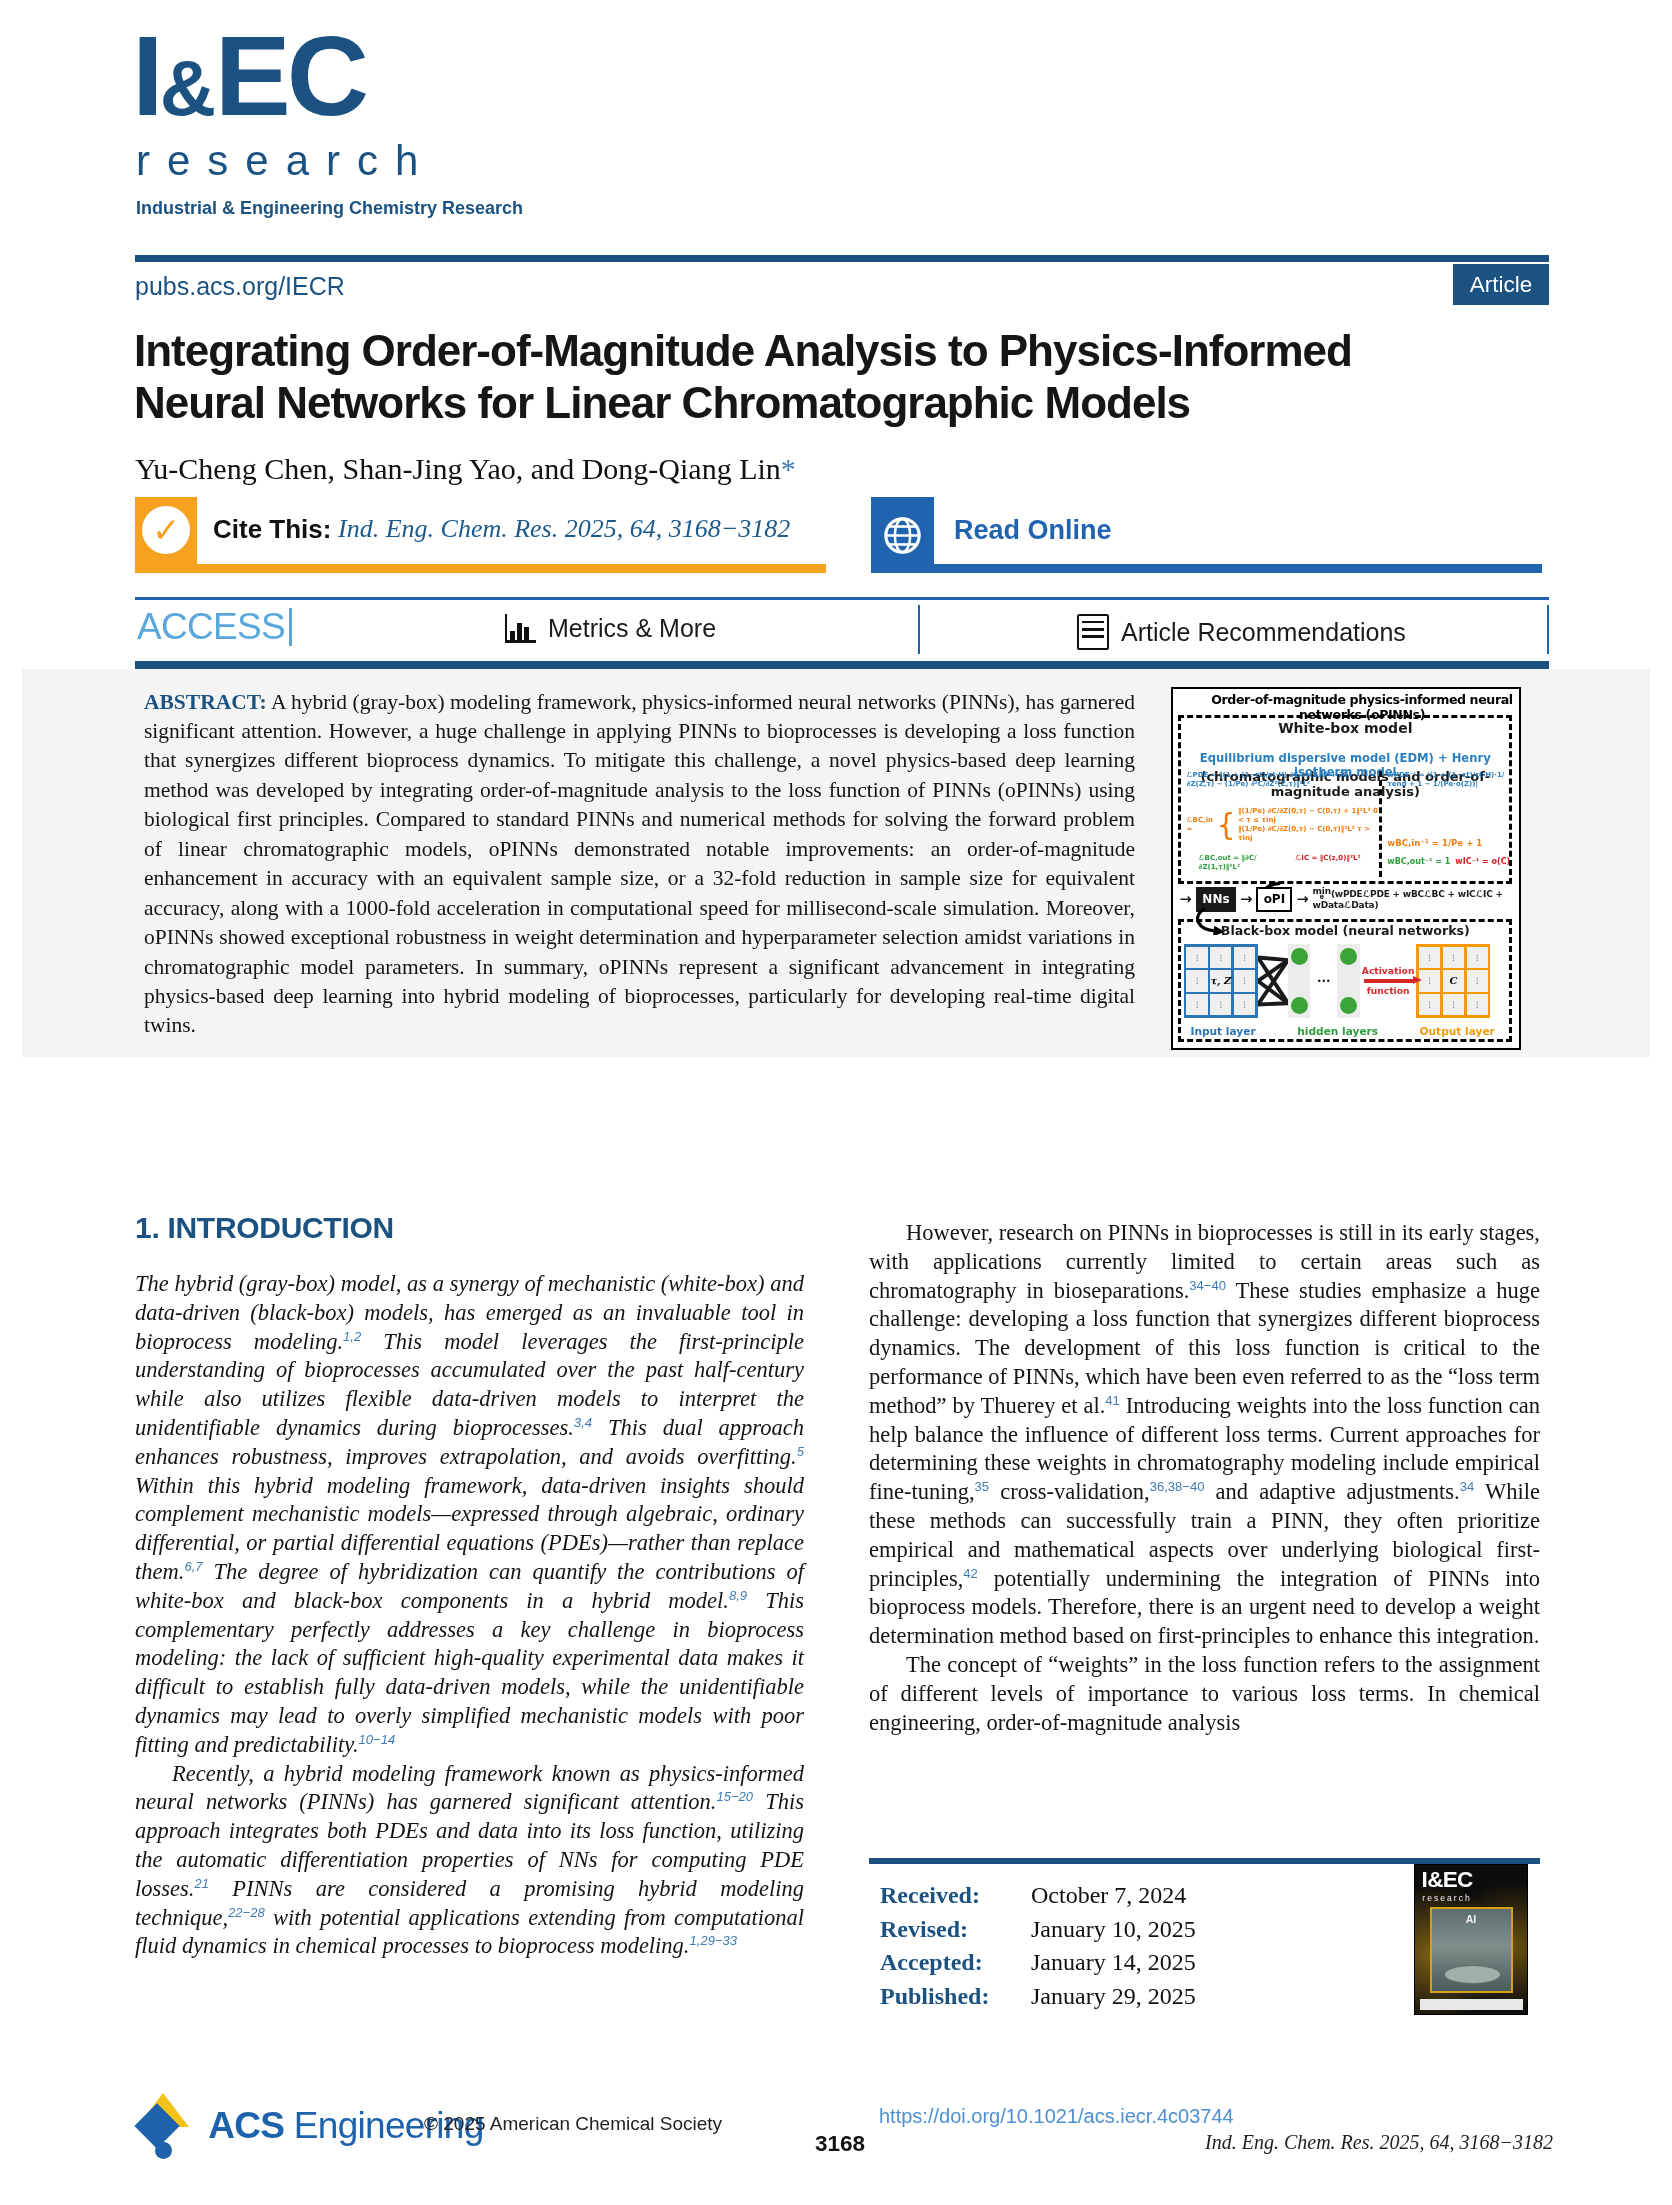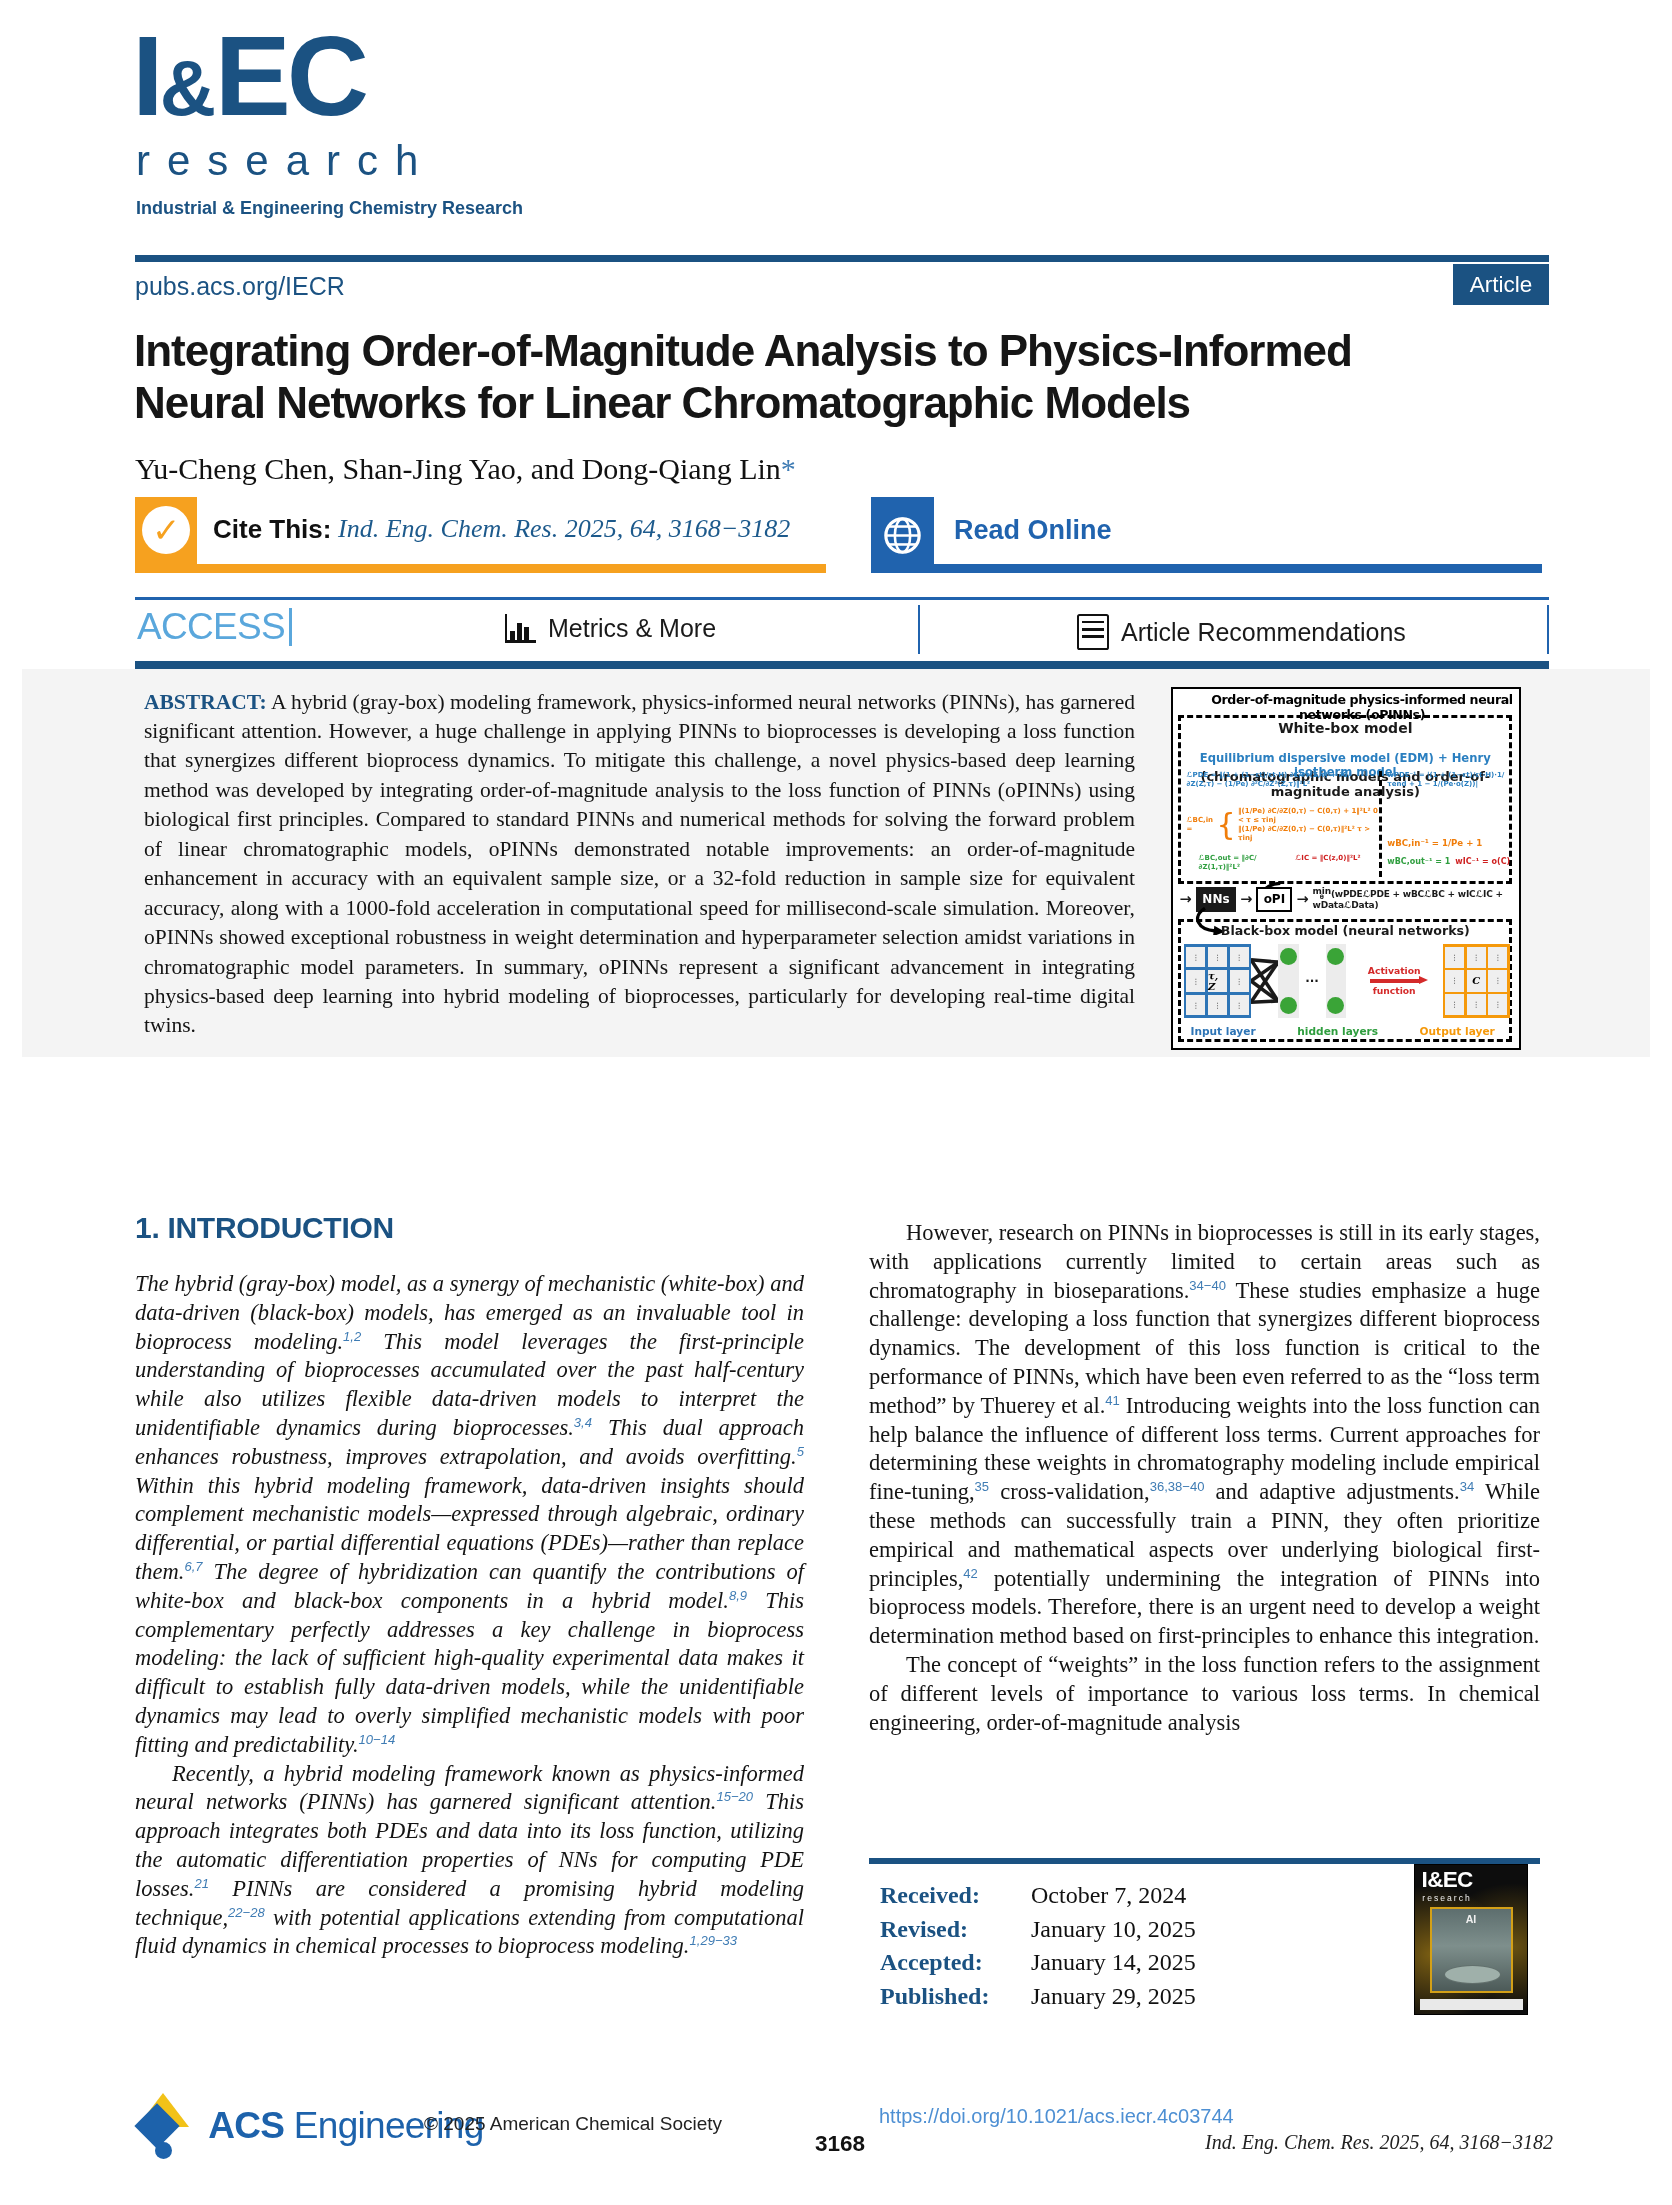--- a/index.html
+++ b/index.html
@@ -98,21 +98,21 @@
   .grid-blue{background:#2e75b6;}
   .grid-orange{background:#f5990b;}
   .nn-cell{background:#efefef;display:flex;align-items:center;justify-content:center;
            font-size:7.3px;color:#333;}
   .nn-cell.ctr{font-style:italic;font-weight:bold;font-size:10px;color:#000;
                font-family:"DejaVu Serif",serif;}
   .nn-strip{width:22.5px;height:74px;background:#ececec;display:flex;flex-direction:column;
             justify-content:space-between;align-items:center;padding:4px 0;box-sizing:border-box;}
   .nn-dot{width:17px;height:17px;border-radius:50%;background:#3aa437;}
   .nn-ellipsis{font-weight:bold;font-size:12px;margin:0 6.6px;}
-  .activation{display:flex;flex-direction:column;align-items:center;margin:0 22px;color:#d42a2a;
+  .activation{display:flex;flex-direction:column;align-items:center;margin:0 2px;color:#d42a2a;
               font-weight:bold;font-size:9.2px;line-height:1.1;}
   .act-arrow{width:49px;height:0;border-top:4px solid #d42a2a;position:relative;margin:2.6px 0;}
   .act-arrow:after{content:"";position:absolute;right:-9.2px;top:-6.6px;border-left:9.2px solid #d42a2a;
                    border-top:4.6px solid transparent;border-bottom:4.6px solid transparent;}
   .nn-label{position:absolute;bottom:2px;font-weight:bold;font-size:10.6px;}
   .lbl-input{left:9.2px;color:#2e75b6;}
   .lbl-hidden{left:116px;color:#2f9e3f;}
   .lbl-output{right:14.5px;color:#f5990b;}
   .curve-svg{position:absolute;}
 

